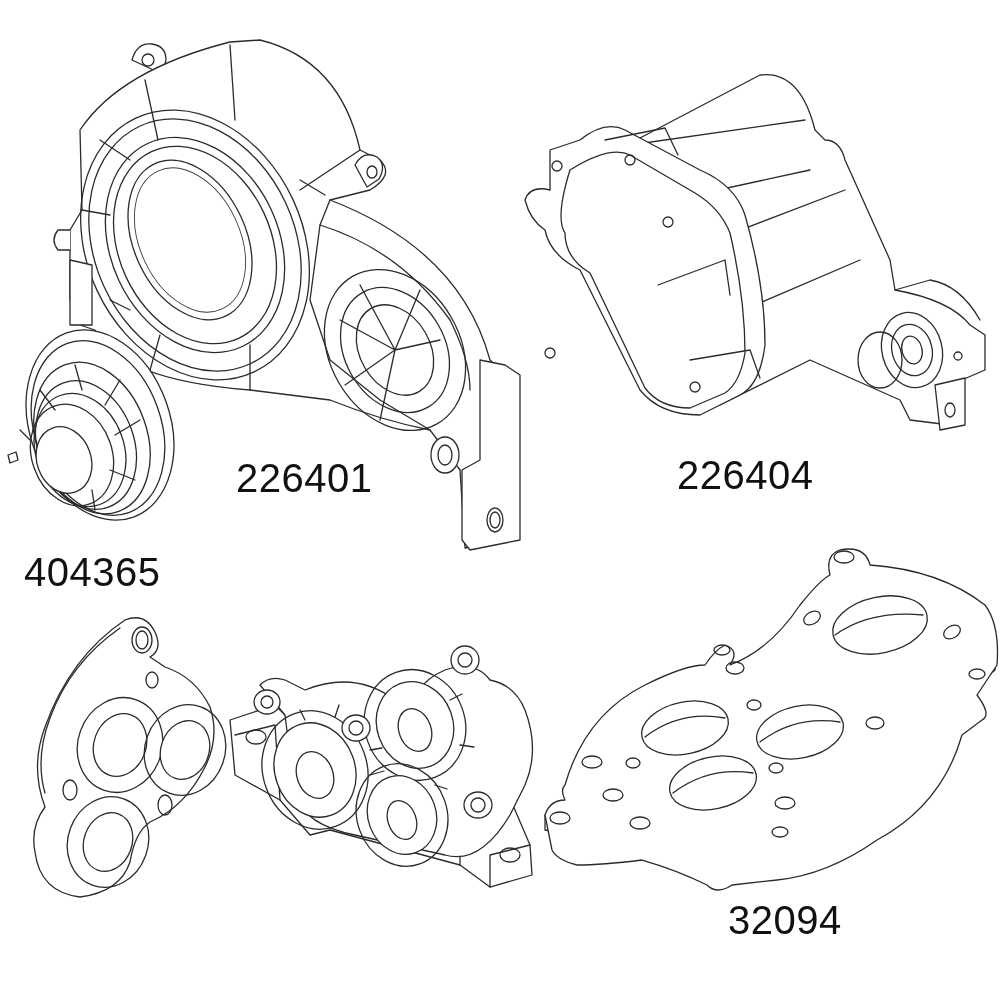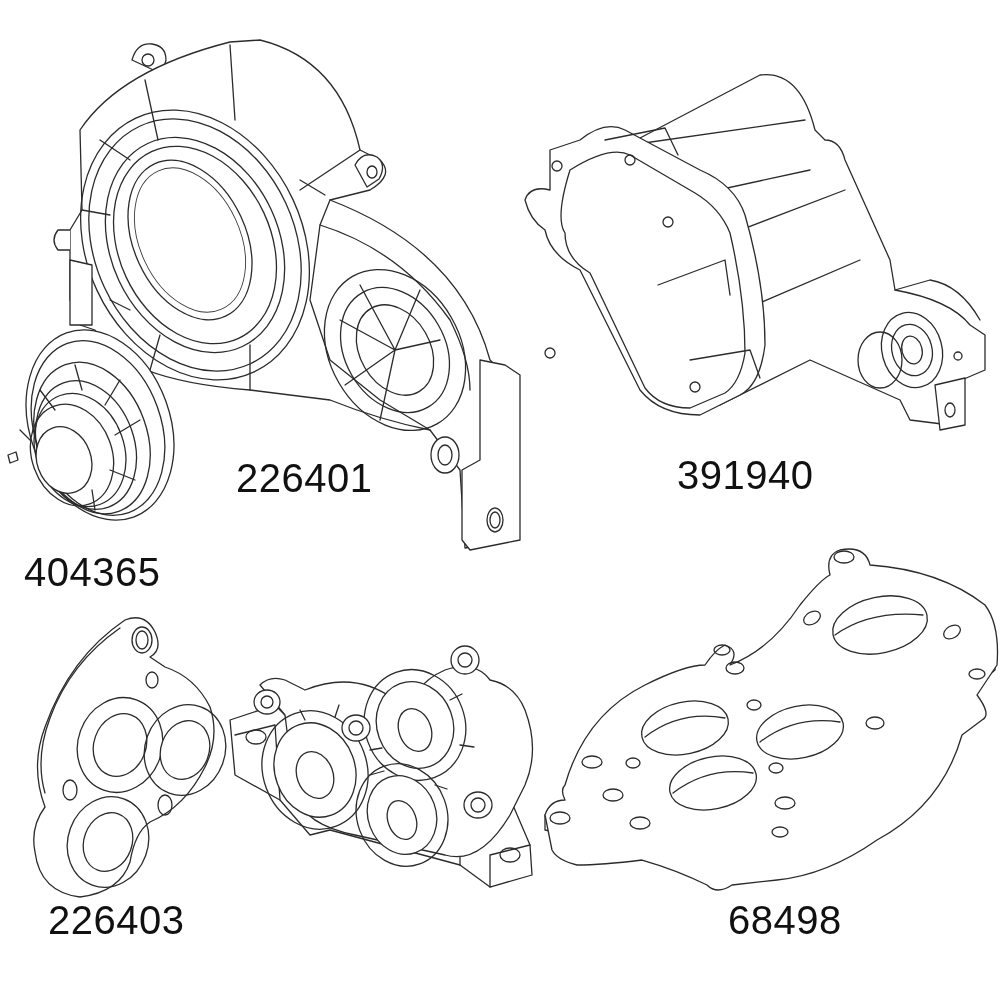--- a/index.html
+++ b/index.html
@@ -102,41 +102,40 @@
       <path class="ln" d="M415,230 L450,220 Q480,225 500,260"></path>
       <ellipse class="fill-w" cx="432" cy="290" rx="30" ry="38" transform="rotate(-15 432 290)"></ellipse>
       <ellipse class="ln" cx="432" cy="290" rx="20" ry="26" transform="rotate(-15 432 290)"></ellipse>
       <ellipse class="ln" cx="432" cy="290" rx="10" ry="14" transform="rotate(-15 432 290)"></ellipse>
       <ellipse class="ln" cx="400" cy="300" rx="22" ry="28"></ellipse>
       <circle class="ln" cx="478" cy="296" r="4"></circle>
       <path class="fill-w" d="M455,325 L485,318 L485,365 L460,370 Z"></path>
       <ellipse class="ln" cx="470" cy="350" rx="5" ry="7"></ellipse>
     </svg>
   </div>
-  <div class="label" style="left:677px;top:455px;">391940</div>
+  <div class="label" style="left:677px;top:455px;">226404</div>
 
   <div class="part" style="left:30px;top:610px;width:200px;height:290px;">
     <svg width="200" height="290" viewBox="0 0 200 290">
       <path class="fill-w" d="M95,10 q20,-8 30,12 q8,18 -5,25 l15,10 q30,10 45,40 q10,30 -5,60 q-20,40 -55,55 q-15,10 -20,40 q-10,30 -50,35 q-40,-5 -45,-45 q-5,-25 10,-45 q-15,-40 0,-80 q25,-70 80,-107 z"></path>
       <path class="ln" d="M90,18 q-50,35 -70,90 q-15,40 -5,75"></path>
       <ellipse class="ln" cx="112" cy="30" rx="10" ry="13"></ellipse>
       <ellipse class="ln" cx="112" cy="30" rx="6" ry="9"></ellipse>
       <ellipse class="ln" cx="122" cy="70" rx="6" ry="8"></ellipse>
 
       <ellipse class="ln" cx="90" cy="135" rx="42" ry="48" transform="rotate(20 90 135)"></ellipse>
       <ellipse class="fill-w" cx="90" cy="135" rx="26" ry="32" transform="rotate(20 90 135)"></ellipse>
       <ellipse class="ln" cx="155" cy="140" rx="40" ry="46" transform="rotate(20 155 140)"></ellipse>
       <ellipse class="fill-w" cx="155" cy="140" rx="24" ry="30" transform="rotate(20 155 140)"></ellipse>
       <ellipse class="ln" cx="78" cy="232" rx="40" ry="46" transform="rotate(20 78 232)"></ellipse>
       <ellipse class="fill-w" cx="78" cy="232" rx="24" ry="30" transform="rotate(20 78 232)"></ellipse>
       <ellipse class="ln" cx="40" cy="180" rx="7" ry="10"></ellipse>
       <ellipse class="ln" cx="135" cy="195" rx="7" ry="10"></ellipse>
     </svg>
   </div>
-  <div class="label" style="left:48px;top:900px;">226403</div>
 
   <div class="part" style="left:220px;top:625px;width:330px;height:270px;">
     <svg width="330" height="270" viewBox="0 0 330 270">
 
       <path class="fill-w" d="M10,95 L55,80 L85,110 L280,150 L310,220 L312,250 L270,262 L240,240 L110,205 L90,210 L60,175 L15,150 Z"></path>
       <path class="ln" d="M15,110 L55,100 L60,175 M240,240 L240,210 M270,262 L270,230 L310,220"></path>
       <ellipse class="ln" cx="36" cy="112" rx="10" ry="7"></ellipse>
       <ellipse class="ln" cx="290" cy="230" rx="10" ry="7"></ellipse>
 
       <path class="fill-w" d="M40,60 q10,-10 25,-5 l20,10 q50,-20 90,10 l-10,30 l20,-5 q5,-40 40,-55 q30,-10 45,10 q25,5 35,30 q15,40 0,75 l-15,30 q-30,50 -65,40 l-90,-20 q-50,-10 -60,-40 l-10,-80 z"></path>
@@ -191,15 +190,15 @@
       <ellipse class="ln" cx="62" cy="222" rx="10" ry="6"></ellipse>
       <ellipse class="ln" cx="103" cy="223" rx="7" ry="5"></ellipse>
       <ellipse class="ln" cx="246" cy="228" rx="7" ry="5"></ellipse>
       <ellipse class="ln" cx="83" cy="255" rx="10" ry="6"></ellipse>
       <ellipse class="ln" cx="255" cy="263" rx="10" ry="6"></ellipse>
       <ellipse class="ln" cx="110" cy="283" rx="10" ry="6"></ellipse>
       <ellipse class="ln" cx="30" cy="278" rx="10" ry="6"></ellipse>
       <ellipse class="ln" cx="250" cy="292" rx="8" ry="5"></ellipse>
     </svg>
   </div>
-  <div class="label" style="left:728px;top:900px;">68498</div>
+  <div class="label" style="left:728px;top:900px;">32094</div>
 
 </div>
 
 </body></html>

